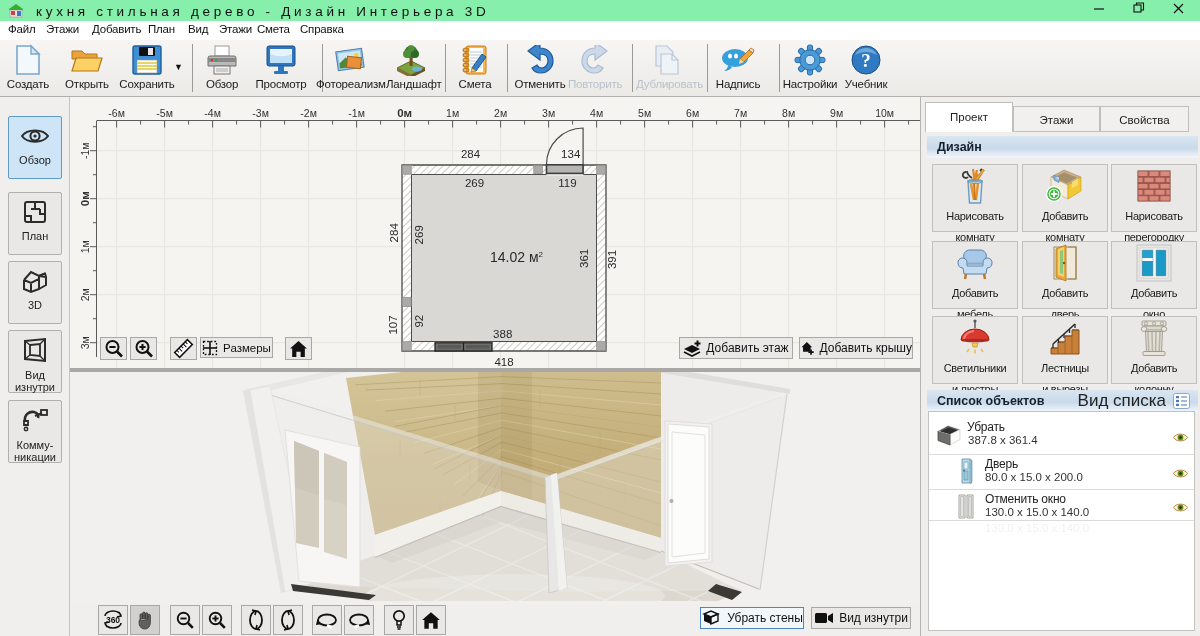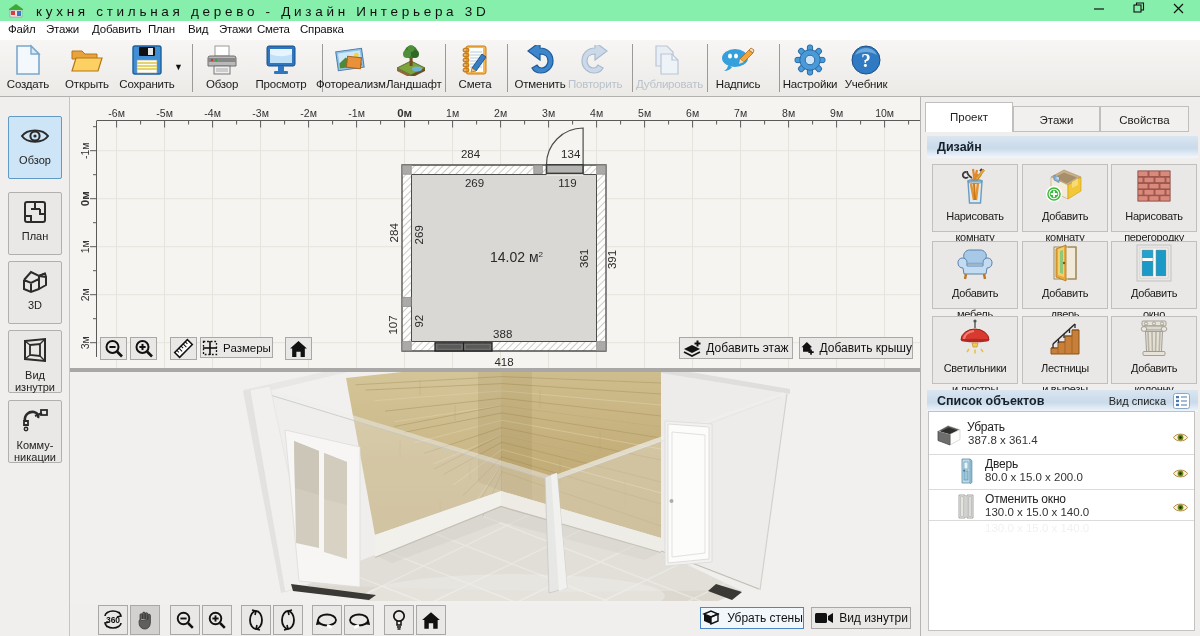--- a/index.html
+++ b/index.html
@@ -852,21 +852,21 @@
             <path d="M12,14 l0.8,19 M16,14 l0.4,19 M20,14 l-0.4,19 M24,14 l-0.8,19" stroke="#b8b4a8" stroke-width="1.6"></path>
             <rect x="7" y="33.5" width="22" height="4" rx="1" fill="#e8e4da" stroke="#9a968c" stroke-width="0.9"></rect>
             <circle cx="10" cy="5.5" r="1.6" fill="none" stroke="#9a968c" stroke-width="0.8"></circle>
             <circle cx="18" cy="5.5" r="1.6" fill="none" stroke="#9a968c" stroke-width="0.8"></circle>
             <circle cx="26" cy="5.5" r="1.6" fill="none" stroke="#9a968c" stroke-width="0.8"></circle>
           </svg>
         </div>
       <div class="lb">Добавить<br>колонну</div>
       </div>
     <div class="hdr" style="top:293px"><span style="margin-left:10px">Список объектов</span>
-      <span style="position:absolute;right:32px;font-weight:normal;font-size:11px;color:#222">Вид списка</span>
+      <span style="position:absolute;right:32px;font-weight:normal;font-size:17px;color:#222">Вид списка</span>
       <svg style="position:absolute;right:8px;top:3px" width="17" height="16" viewBox="0 0 17 16">
           <rect x="0.5" y="0.5" width="16" height="15" rx="2" fill="#fdfdfd" stroke="#8aa8c8"></rect>
           <rect x="3" y="3" width="3" height="2.2" fill="#4a7ab0"></rect>
           <rect x="3" y="6.9" width="3" height="2.2" fill="#4a7ab0"></rect>
           <rect x="3" y="10.8" width="3" height="2.2" fill="#4a7ab0"></rect>
           <path d="M8,4 h6 M8,8 h6 M8,12 h6" stroke="#4a7ab0" stroke-width="1.2"></path>
         </svg>
     </div>
     <div id="objlist">
       <div class="li">

